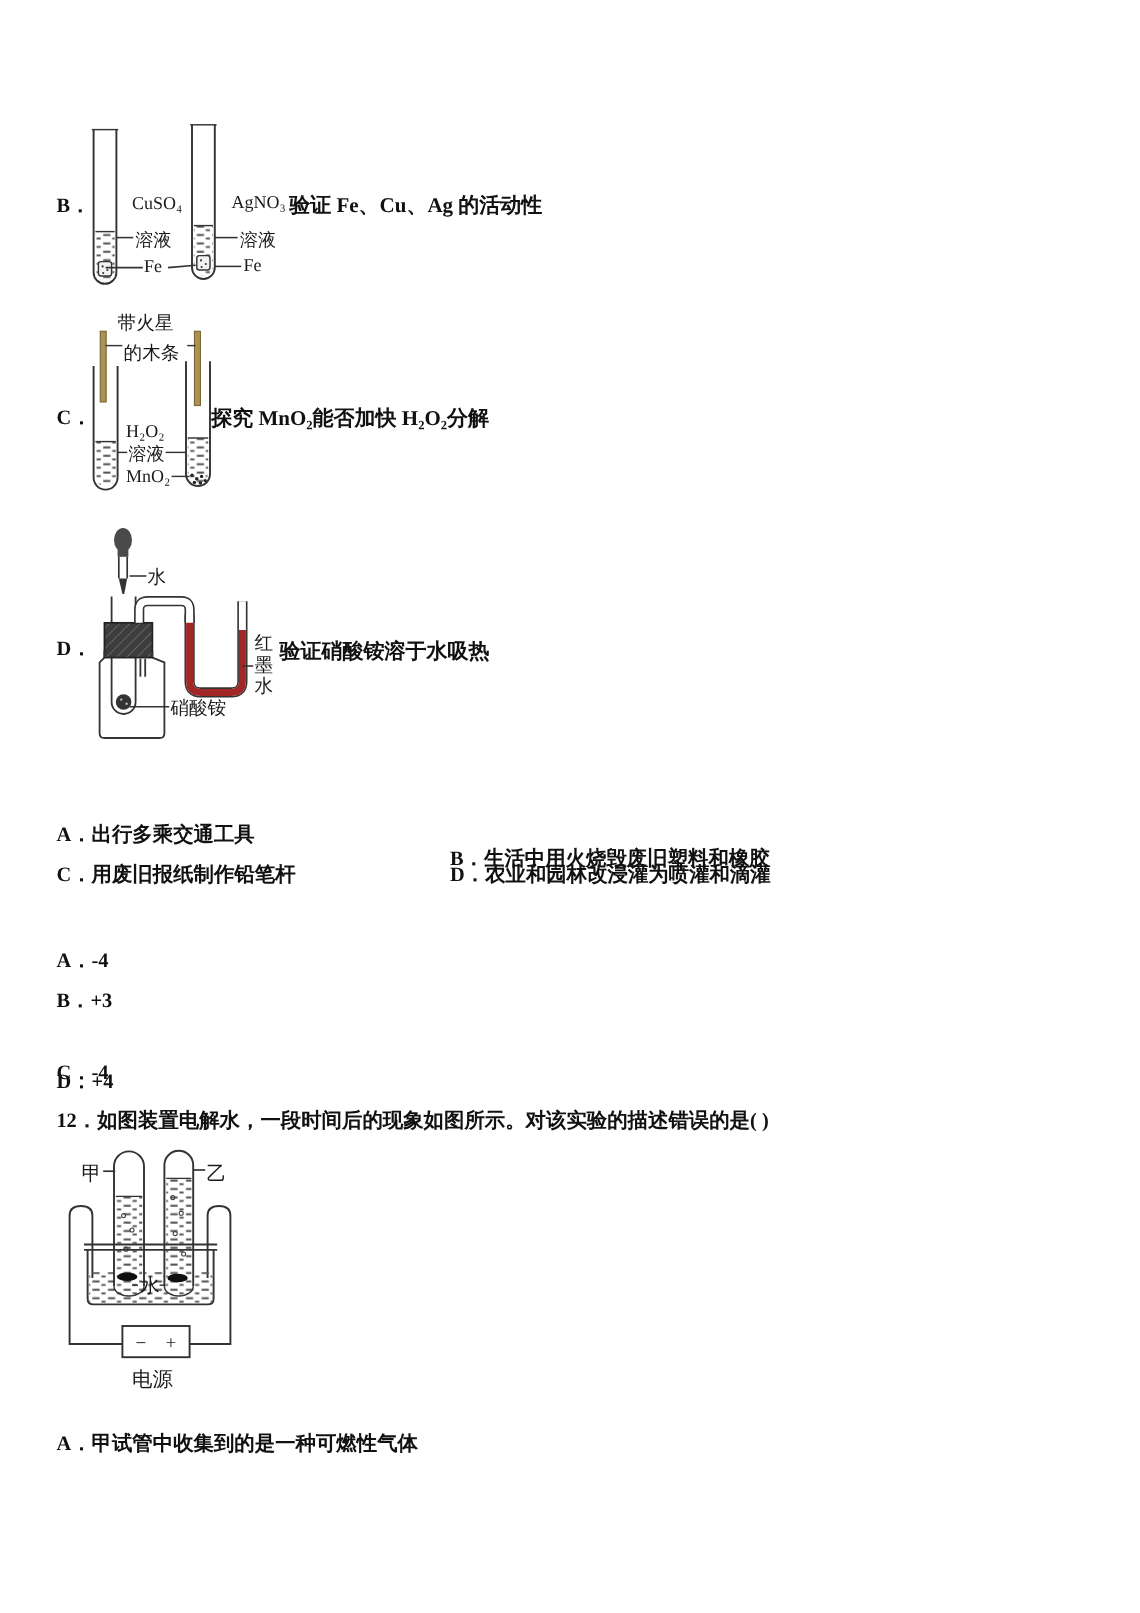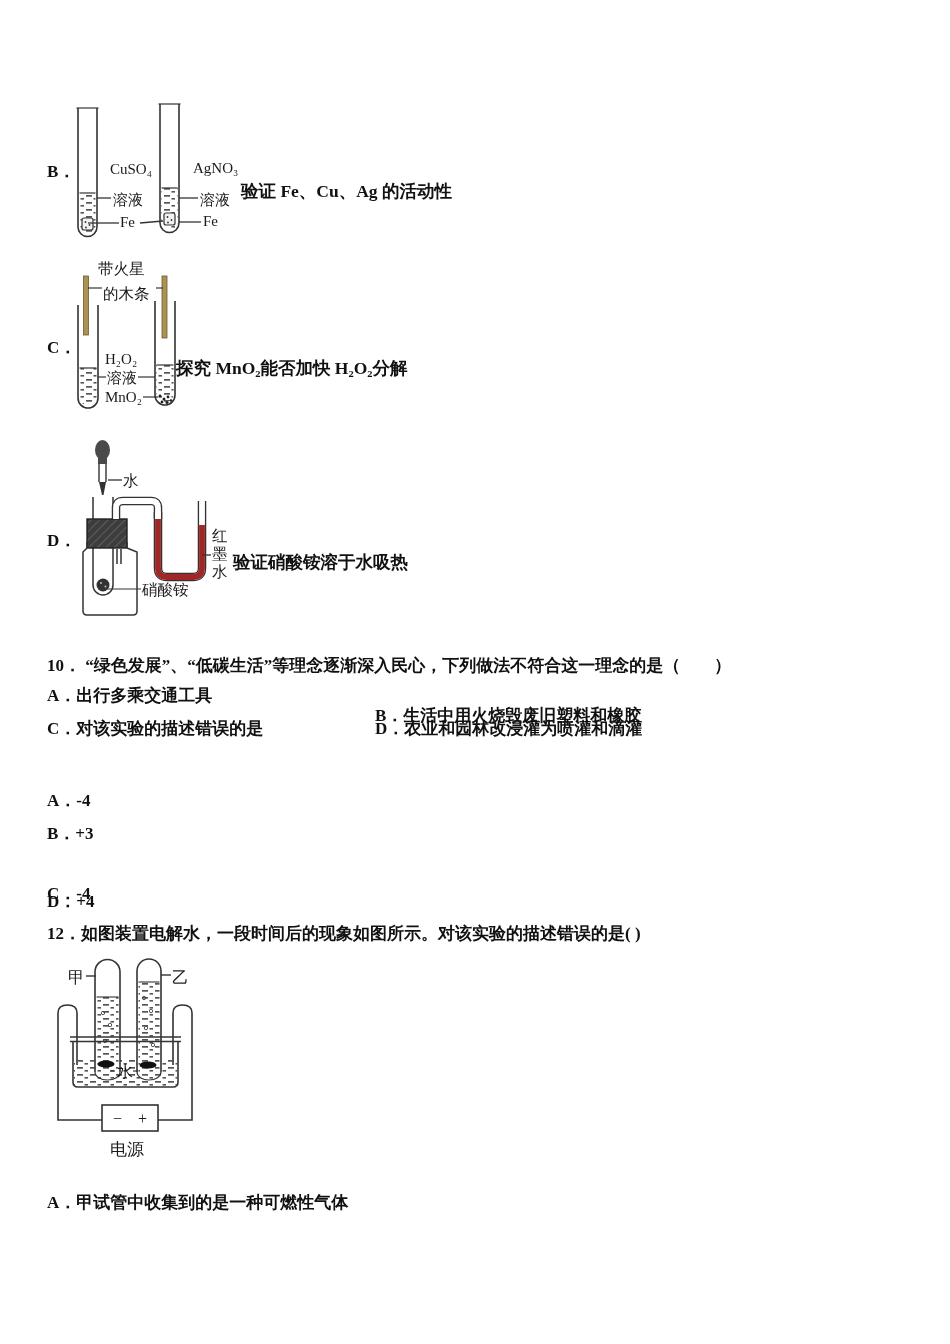--- a/index.html
+++ b/index.html
@@ -2,21 +2,21 @@
 <html><head>
 <meta charset="utf-8">
 <style>
   html,body{margin:0;padding:0;background:#ffffff;}
   .page{
     position:relative;width:950px;height:1344px;background:#ffffff;overflow:hidden;
     font-family:"Liberation Serif","DejaVu Serif",serif;
     color:#111111;font-weight:bold;
   }
   .t{position:absolute;font-size:17px;line-height:1.2;white-space:nowrap;}
-  .cap{font-size:17.5px;margin-top:20px;}
+  .cap{font-size:17.5px;}
   svg{position:absolute;overflow:visible;}
   svg text{font-family:"Liberation Serif","DejaVu Serif",serif;font-weight:normal;fill:#1a1a1a;}
 </style>
 </head>
 <body>
 
 <div class="page">
 
   <div class="t" style="left:47px;top:162px">B．</div>
 
@@ -154,24 +154,23 @@
     </g>
     <line x1="122" y1="118" x2="131" y2="118" stroke="#333" stroke-width="1.3"></line>
     <text x="132" y="104" font-size="15.5">红</text>
     <text x="132" y="122" font-size="15.5">墨</text>
     <text x="132" y="140" font-size="15.5">水</text>
     <line x1="28" y1="152" x2="61" y2="152" stroke="#333" stroke-width="1.2"></line>
     <text x="62" y="158" font-size="15.5">硝酸铵</text>
   </svg>
   <div class="t cap" style="left:233px;top:532px">验证硝酸铵溶于水吸热</div>
 
-  <div class="t" style="left:47px;top:656px">10． “绿色发展”、“低碳生活”等理念逐渐深入民心，下列做法不符合这一理念的是（　　）</div>
   <div class="t" style="left:47px;top:686px">A．出行多乘交通工具</div>
   <div class="t" style="left:375px;top:706px">B．生活中用火烧毁废旧塑料和橡胶</div>
-  <div class="t" style="left:47px;top:719px">C．对该实验的描述错误的是</div>
+  <div class="t" style="left:47px;top:719px">C．用废旧报纸制作铅笔杆</div>
   <div class="t" style="left:375px;top:719px">D．农业和园林改浸灌为喷灌和滴灌</div>
 
   <div class="t" style="left:47px;top:791px">A．-4</div>
   <div class="t" style="left:47px;top:824px">B．+3</div>
   <div class="t" style="left:47px;top:884px">C．-4</div>
   <div class="t" style="left:47px;top:892px">D．+4</div>
 
   <div class="t" style="left:47px;top:924px">12．如图装置电解水，一段时间后的现象如图所示。对该实验的描述错误的是( )</div>
 
   <svg style="left:50px;top:953px" width="230" height="212" viewBox="0 0 230 212">

